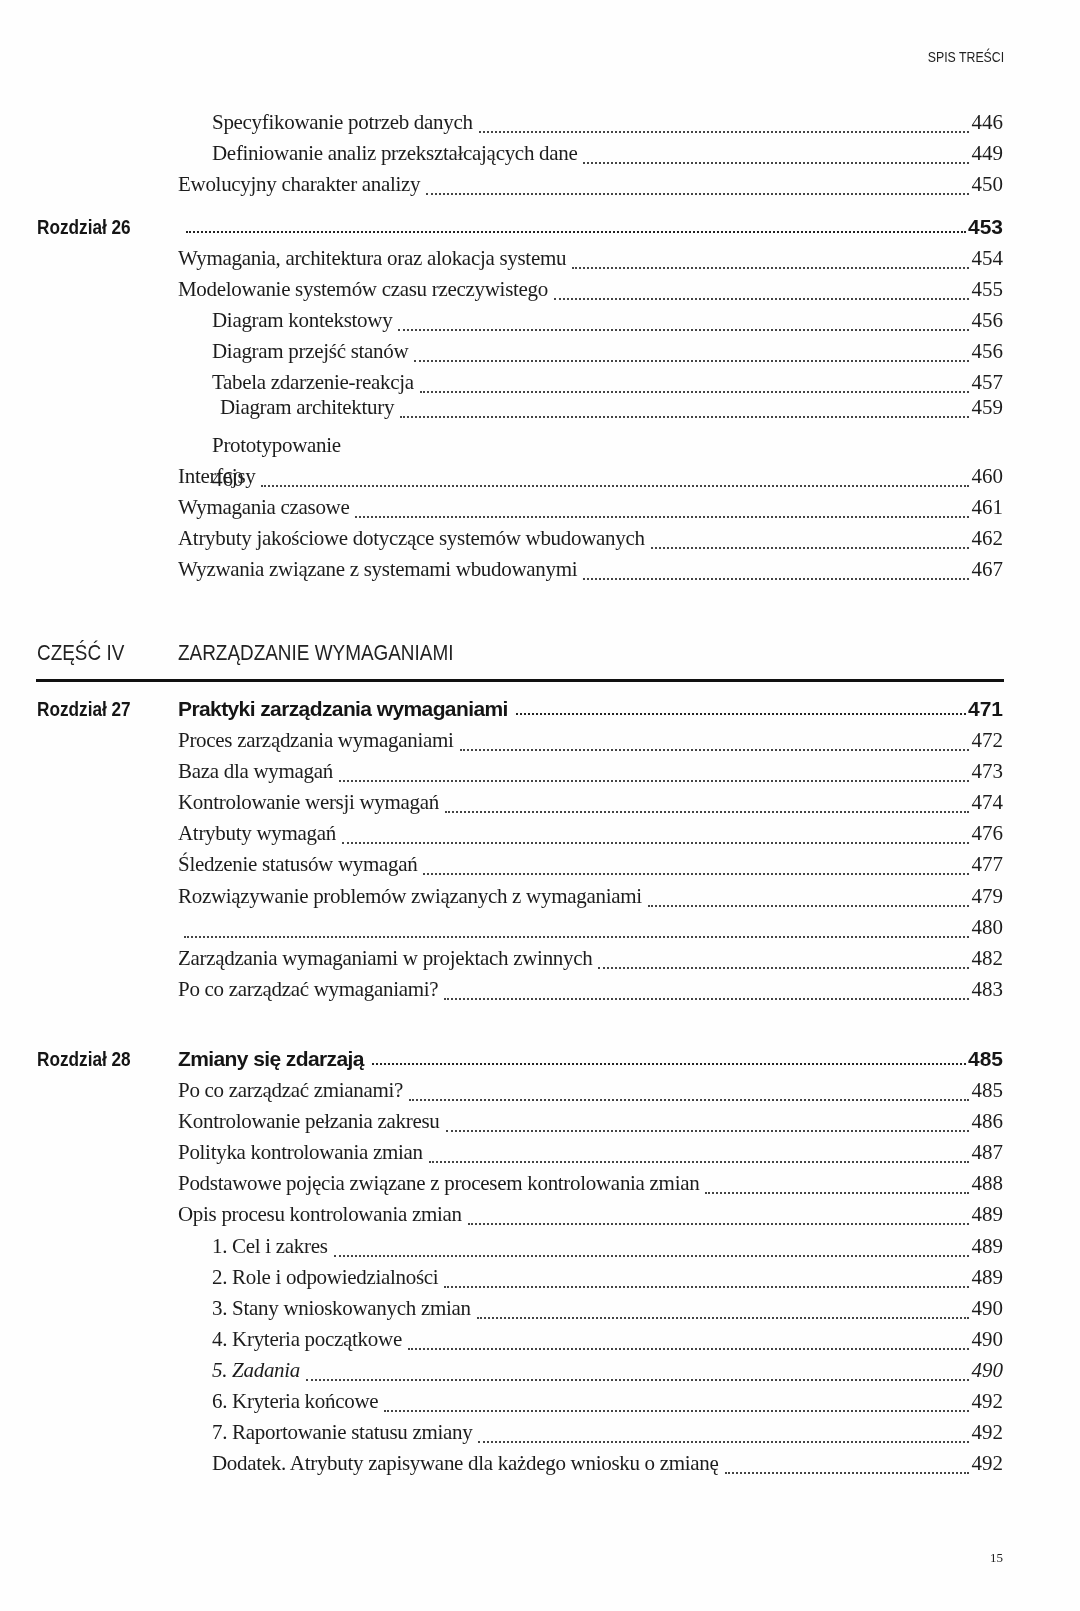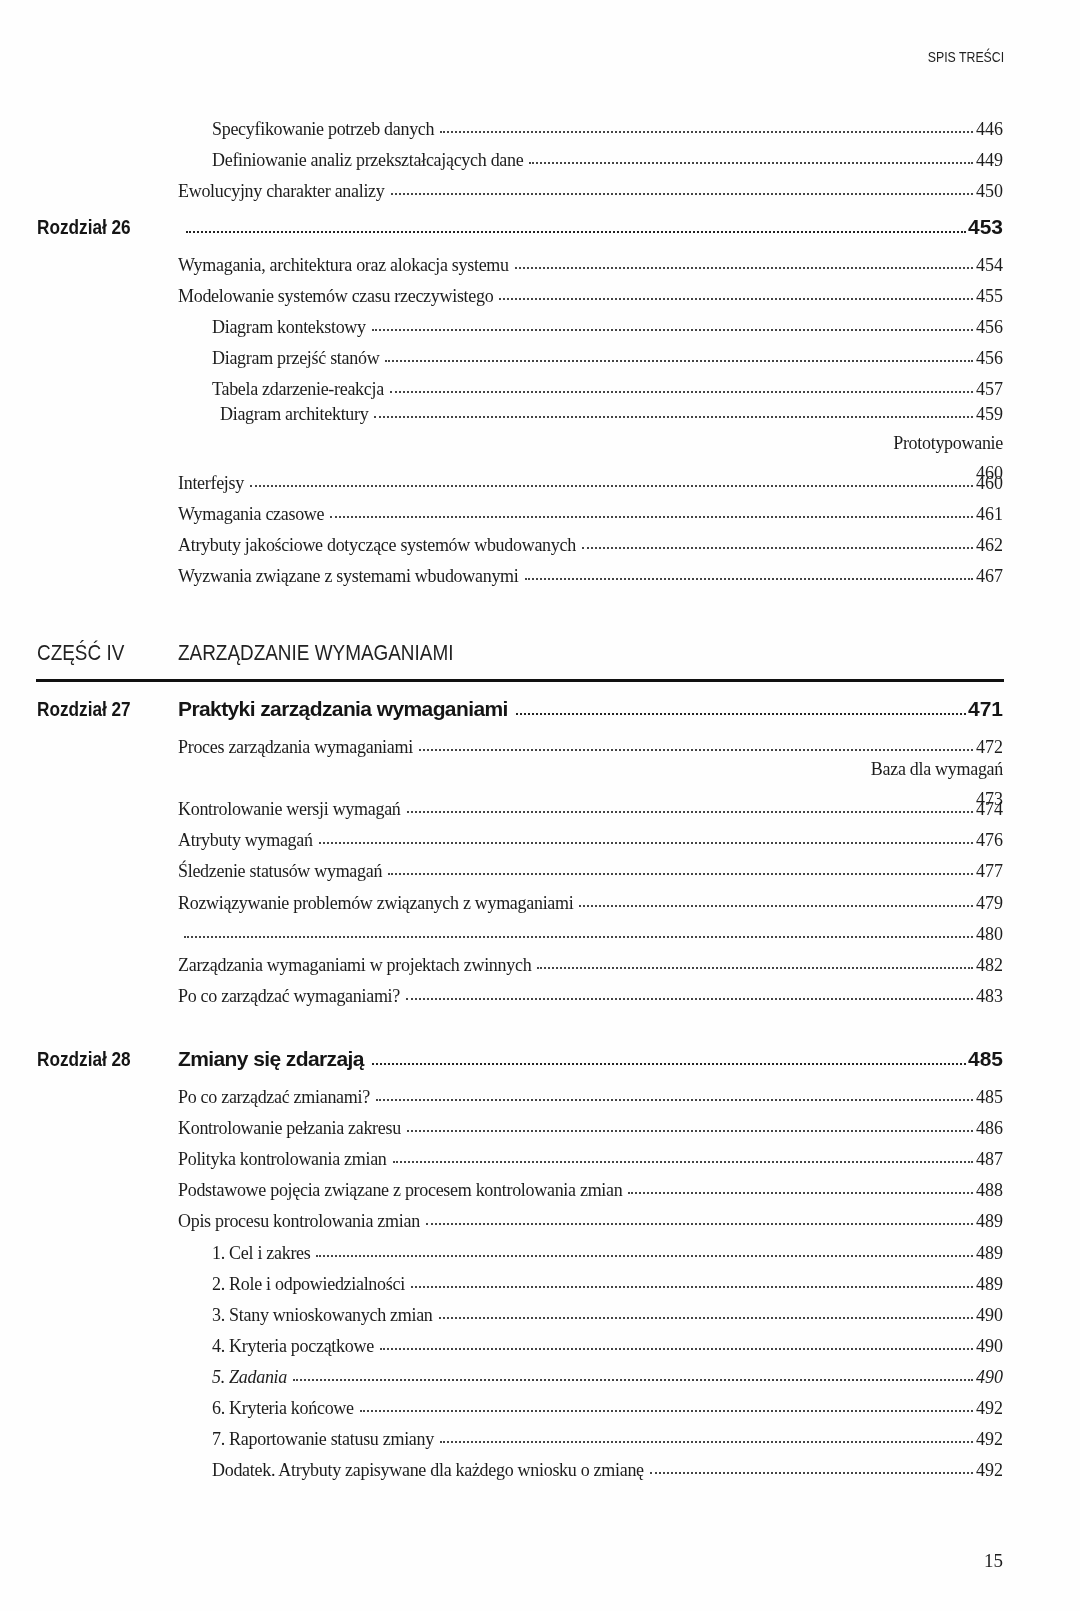--- a/index.html
+++ b/index.html
@@ -5,23 +5,23 @@
   html, body { margin: 0; padding: 0; background: #ffffff; }
   body { width: 1080px; height: 1611px; position: relative; overflow: hidden; color: #1a1a1a; }
   .page { position: absolute; left: 0; top: 0; width: 1080px; height: 1611px; background: #fefefe; }
   .running-head {
     position: absolute; top: 48px; right: 76px;
     font-family: "Liberation Sans Narrow", "Liberation Sans", sans-serif;
     font-size: 15px; letter-spacing: 0px; color: #222;
     transform: scaleX(0.82); transform-origin: right center;
   }
   .toc-line {
-    position: absolute; display: flex; align-items: flex-end;
+    position: absolute; display: flex; align-items: flex-start;
     right: 77px; height: 30px;
-    font-family: "Liberation Serif", serif; font-size: 18px; color: #1c1c1c;
+    font-family: "Liberation Serif", serif; font-size: 21px; color: #1c1c1c;
   }
   .toc-line .title { white-space: nowrap; letter-spacing: -0.3px; }
   .toc-line .leader {
     flex: 1; margin: 0 3px 0 6px; height: 1px; align-self: flex-end; margin-bottom: 7px;
     border-bottom: 2px dotted #444;
   }
   .toc-line .page-no { white-space: nowrap; }
   .lvl1 { left: 178px; }
   .lvl2 { left: 212px; }
   .chapter-label {
@@ -45,21 +45,21 @@
     font-family: "Liberation Sans", sans-serif; font-size: 22px; color: #222;
     white-space: nowrap; transform: scaleX(0.86); transform-origin: left center;
   }
   .part-label { left: 37px; }
   .part-title { left: 178px; }
   .part-rule {
     position: absolute; left: 36px; right: 76px; top: 679px; height: 3px; background: #111;
   }
   .folio {
     position: absolute; top: 1550px; right: 77px;
-    font-family: "Liberation Serif", serif; font-size: 19px; color: #1c1c1c;
+    font-family: "Liberation Serif", serif; font-size: 13px; color: #1c1c1c;
   }
 </style>
 </head>
 <body>
 
 <div class="page">
   <div class="running-head">SPIS TREŚCI</div>
 
   <div class="toc-line lvl2" style="top:110px">
     <span class="title">Specyfikowanie potrzeb danych</span>
@@ -149,21 +149,21 @@
     <span class="title">Praktyki zarządzania wymaganiami</span>
     <span class="leader"></span>
     <span class="page-no">471</span>
   </div>
   <div id="ch1">
       <div class="toc-line lvl1" style="top: 728px;">
         <span class="title">Proces zarządzania wymaganiami</span>
         <span class="leader"></span>
         <span class="page-no">472</span>
       </div>
-      <div class="toc-line lvl1" style="top: 759.1px; flex-direction: column;">
+      <div class="toc-line lvl1" style="top: 759.1px;">
         <span class="title">Baza dla wymagań</span>
         <span class="leader"></span>
         <span class="page-no">473</span>
       </div>
       <div class="toc-line lvl1" style="top: 790.2px;">
         <span class="title">Kontrolowanie wersji wymagań</span>
         <span class="leader"></span>
         <span class="page-no">474</span>
       </div>
       <div class="toc-line lvl1" style="top: 821.3px;">

